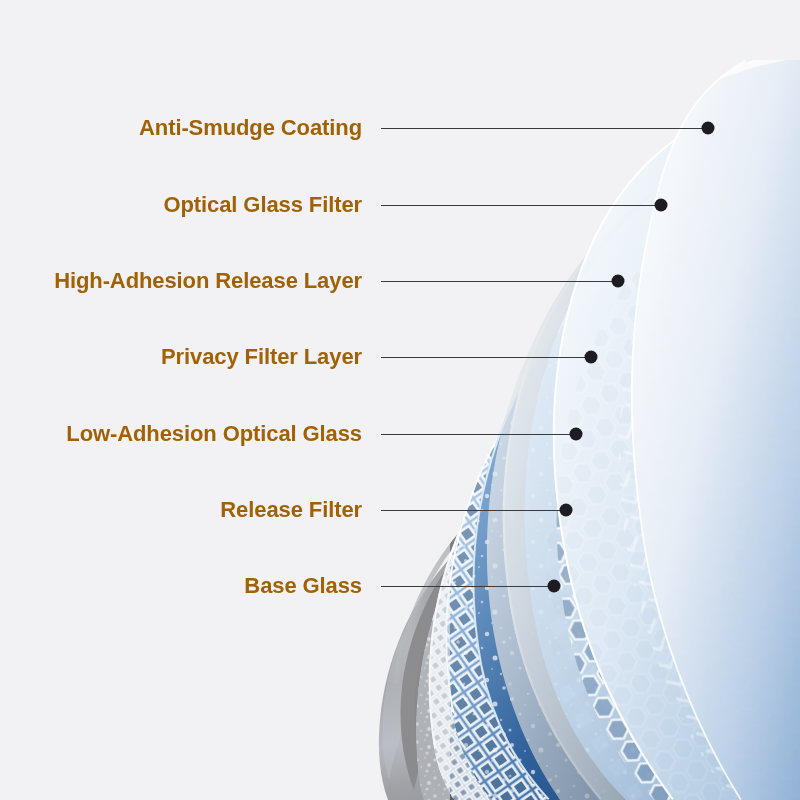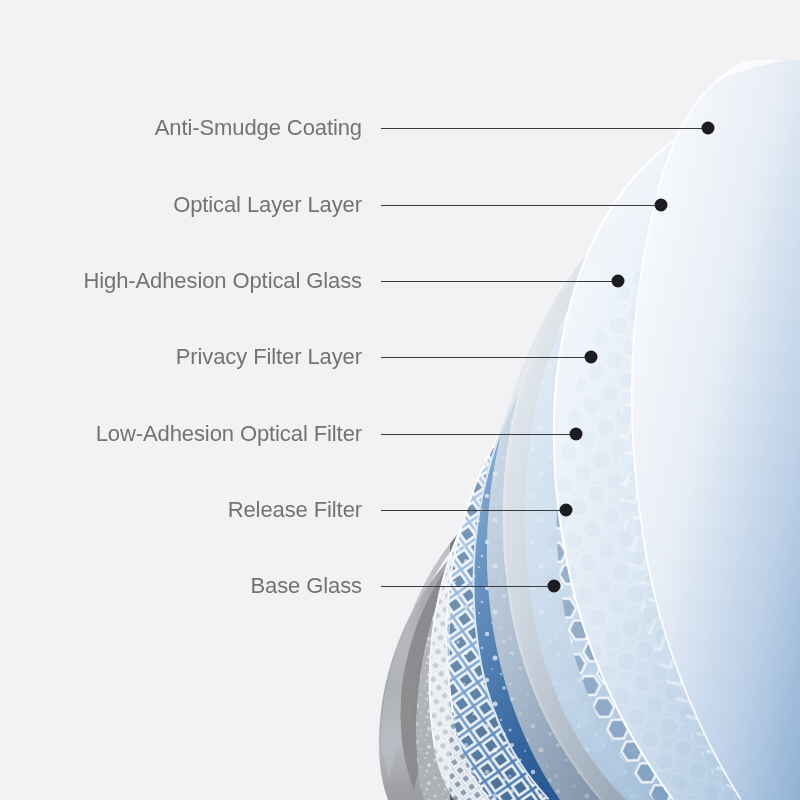--- a/index.html
+++ b/index.html
@@ -26,23 +26,23 @@
     position: absolute;
     z-index: 40;
     height: 0;
   }
   .callout .label {
     position: absolute;
     right: 0;
     top: -15px;
     white-space: nowrap;
     font-size: 22px;
-    font-weight: 400;
+    font-weight: 700;
     letter-spacing: -0.1px;
-    color: #737373;
+    color: #a16207;
     line-height: 30px;
     text-align: right;
   }
   .leader {
     position: absolute;
     z-index: 41;
     height: 1px;
     background: #3a3a3e;
   }
   .dot {
@@ -383,39 +383,39 @@
     <rect x="370" y="0" width="80" height="800" fill="#f2f2f4" opacity="0.55"></rect>
   </svg>
 
   <div class="callout" style="left:0px; top:128px; width:362px;">
     <span class="label">Anti-Smudge Coating</span>
   </div>
   <div class="leader" style="left:381px; top:128px; width:327px;"></div>
   <div class="dot" style="left:708px; top:128px;"></div>
 
   <div class="callout" style="left:0px; top:205px; width:362px;">
-    <span class="label">Optical Layer Layer</span>
+    <span class="label">Optical Glass Filter</span>
   </div>
   <div class="leader" style="left:381px; top:205px; width:280px;"></div>
   <div class="dot" style="left:661px; top:205px;"></div>
 
   <div class="callout" style="left:0px; top:281px; width:362px;">
-    <span class="label">High-Adhesion Optical Glass</span>
+    <span class="label">High-Adhesion Release Layer</span>
   </div>
   <div class="leader" style="left:381px; top:281px; width:237px;"></div>
   <div class="dot" style="left:618px; top:281px;"></div>
 
   <div class="callout" style="left:0px; top:357px; width:362px;">
     <span class="label">Privacy Filter Layer</span>
   </div>
   <div class="leader" style="left:381px; top:357px; width:210px;"></div>
   <div class="dot" style="left:591px; top:357px;"></div>
 
   <div class="callout" style="left:0px; top:434px; width:362px;">
-    <span class="label">Low-Adhesion Optical Filter</span>
+    <span class="label">Low-Adhesion Optical Glass</span>
   </div>
   <div class="leader" style="left:381px; top:434px; width:195px;"></div>
   <div class="dot" style="left:576px; top:434px;"></div>
 
   <div class="callout" style="left:0px; top:510px; width:362px;">
     <span class="label">Release Filter</span>
   </div>
   <div class="leader" style="left:381px; top:510px; width:185px;"></div>
   <div class="dot" style="left:566px; top:510px;"></div>
 

